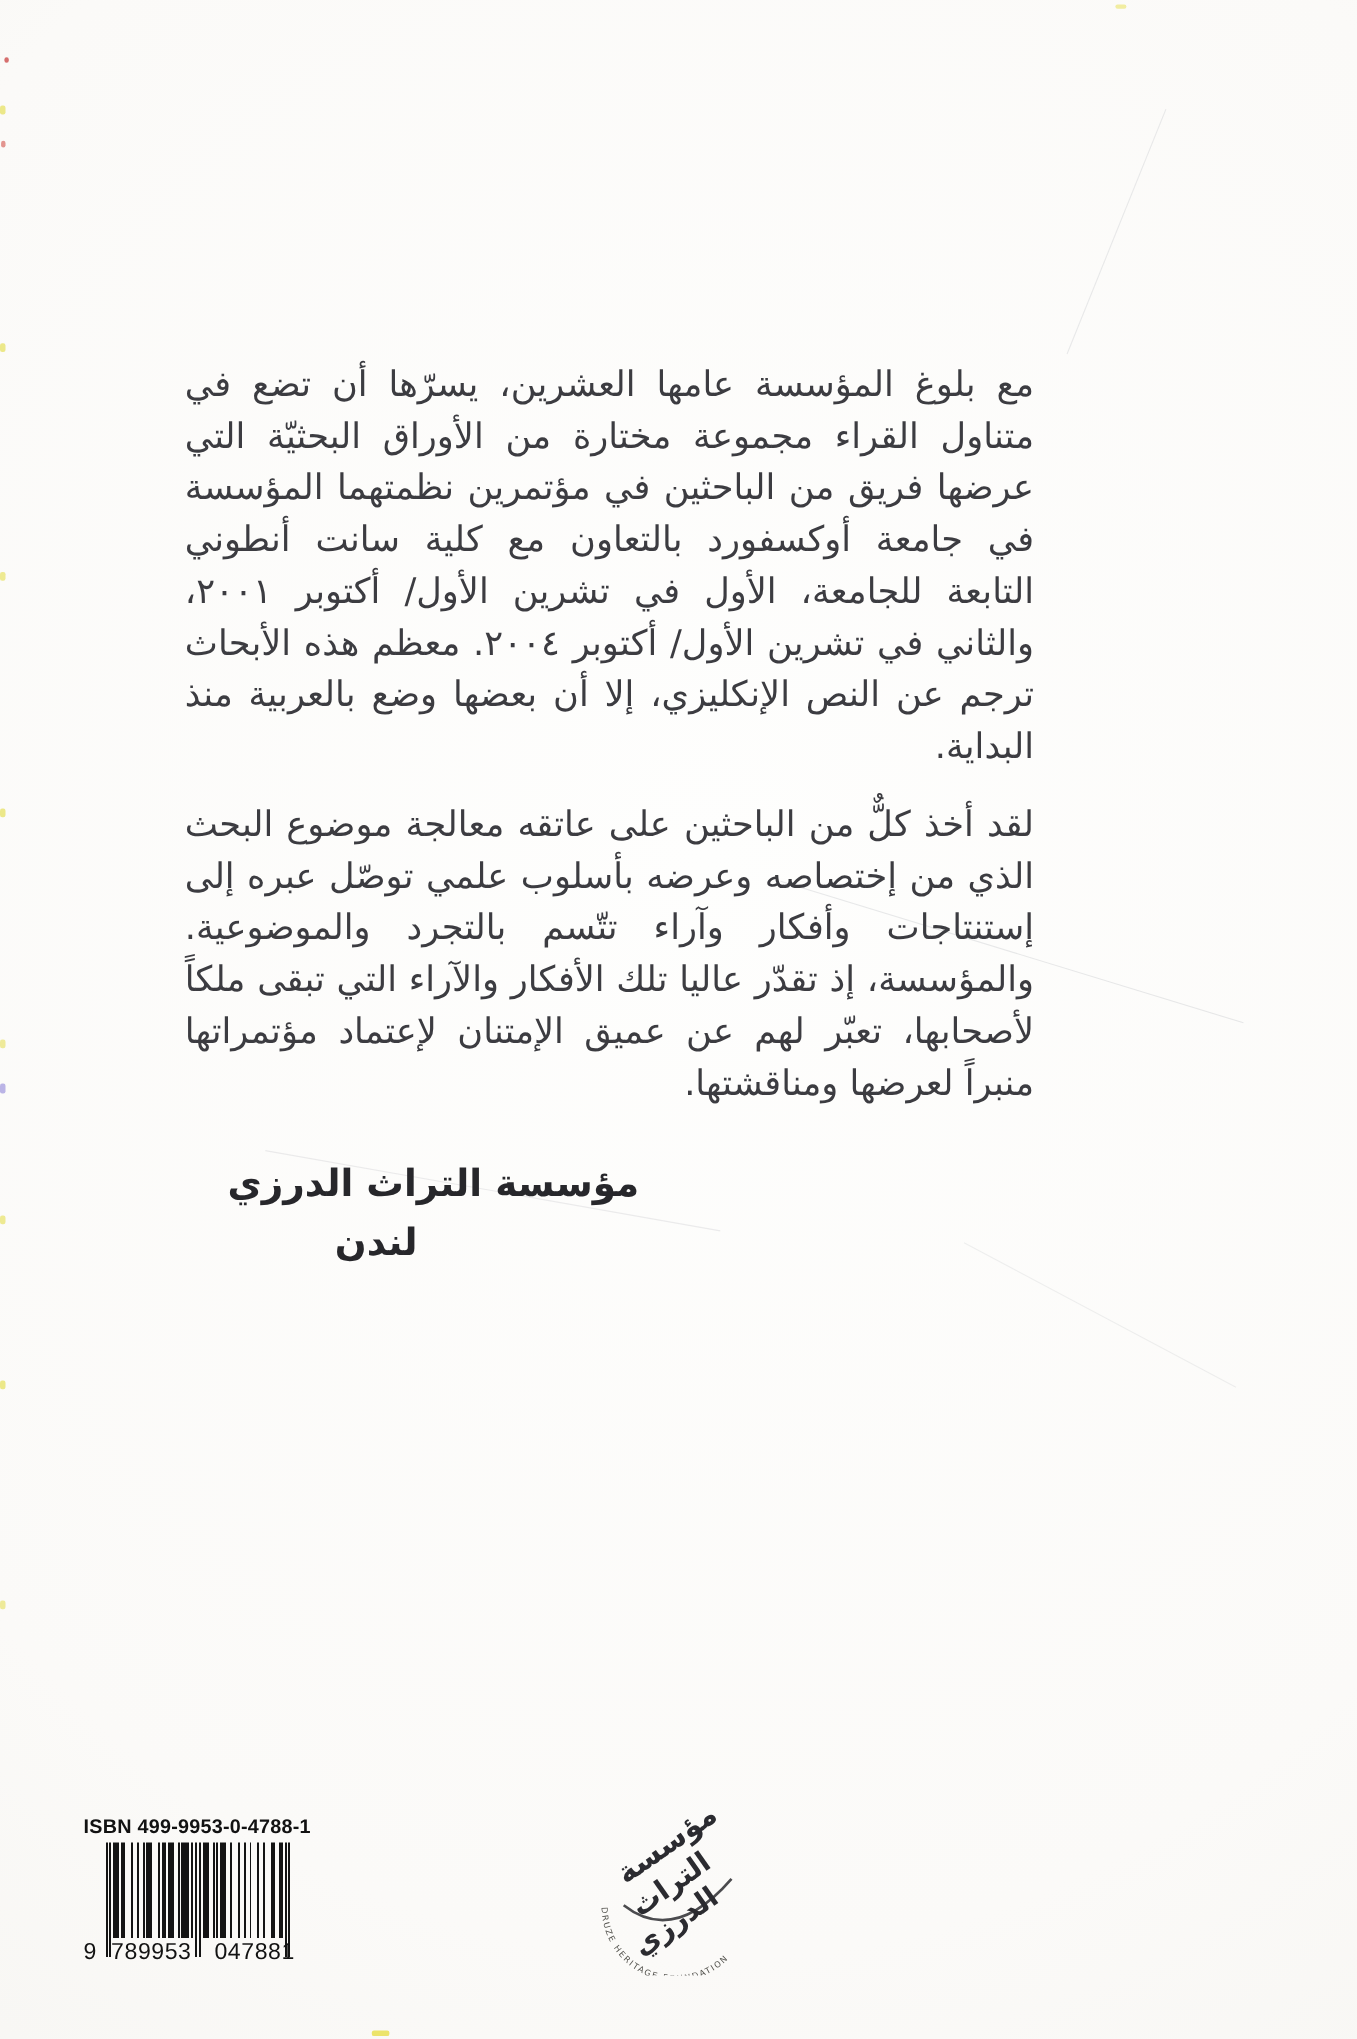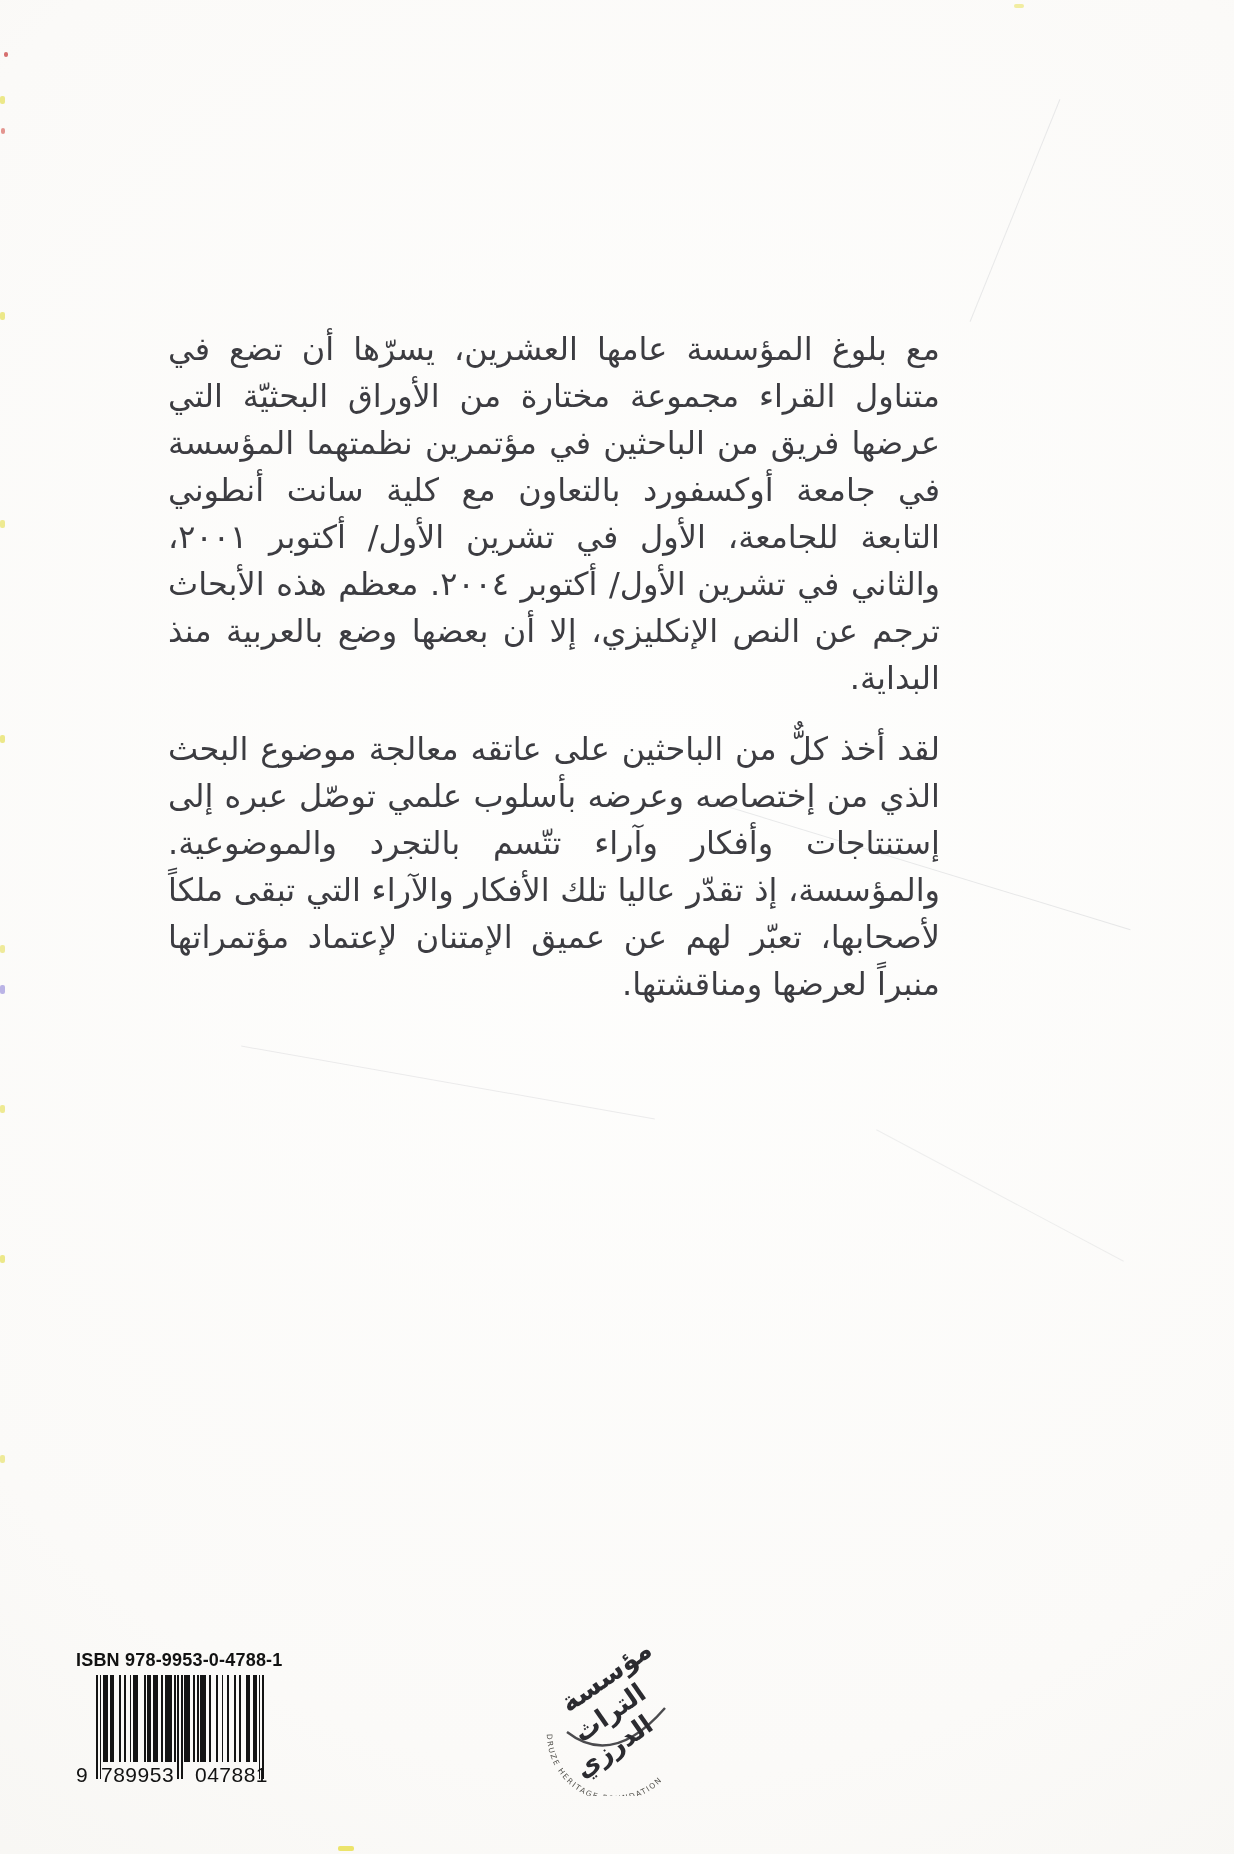--- a/index.html
+++ b/index.html
@@ -75,24 +75,26 @@
   <div class="crease" style="left:700px;top:865px;width:440px;transform:rotate(17deg);opacity:.6;"></div>
   <div class="crease" style="left:238px;top:1082px;width:420px;transform:rotate(10deg);opacity:.5;"></div>
   <div class="crease" style="left:860px;top:1195px;width:280px;transform:rotate(28deg);opacity:.4;"></div>
 
   <div class="text-block">
     <p>مع بلوغ المؤسسة عامها العشرين، يسرّها أن تضع في متناول القراء مجموعة مختارة من الأوراق البحثيّة التي عرضها فريق من الباحثين في مؤتمرين نظمتهما المؤسسة في جامعة أوكسفورد بالتعاون مع كلية سانت أنطوني التابعة للجامعة، الأول في تشرين الأول/ أكتوبر ٢٠٠١، والثاني في تشرين الأول/ أكتوبر ٢٠٠٤. معظم هذه الأبحاث ترجم عن النص الإنكليزي، إلا أن بعضها وضع بالعربية منذ البداية.</p>
     <p>لقد أخذ كلٌّ من الباحثين على عاتقه معالجة موضوع البحث الذي من إختصاصه وعرضه بأسلوب علمي توصّل عبره إلى إستنتاجات وأفكار وآراء تتّسم بالتجرد والموضوعية. والمؤسسة، إذ تقدّر عاليا تلك الأفكار والآراء التي تبقى ملكاً لأصحابها، تعبّر لهم عن عميق الإمتنان لإعتماد مؤتمراتها منبراً لعرضها ومناقشتها.</p>
   </div>
 
   <div class="signature">
+    <div class="sig-name">مؤسسة التراث الدرزي</div>
+    <div class="sig-city">لندن</div>
   </div>
 
   <div class="barcode-block">
-    <div class="isbn-label">ISBN 978-9953-0-4788-1</div>
+    <div class="isbn-label">ISBN 499-9953-0-4788-1</div>
     <div class="ean-wrap">
       <svg viewBox="0 0 95 60" width="168" height="104" preserveAspectRatio="none" shape-rendering="crispEdges">
         <g id="ean-bars" fill="#141414">
             <rect x="0" y="0" width="1" height="60"></rect>
             <rect x="2" y="0" width="1" height="60"></rect>
             <rect x="4" y="0" width="1" height="50"></rect>
             <rect x="5" y="0" width="1" height="50"></rect>
             <rect x="6" y="0" width="1" height="50"></rect>
             <rect x="8" y="0" width="1" height="50"></rect>
             <rect x="9" y="0" width="1" height="50"></rect>

